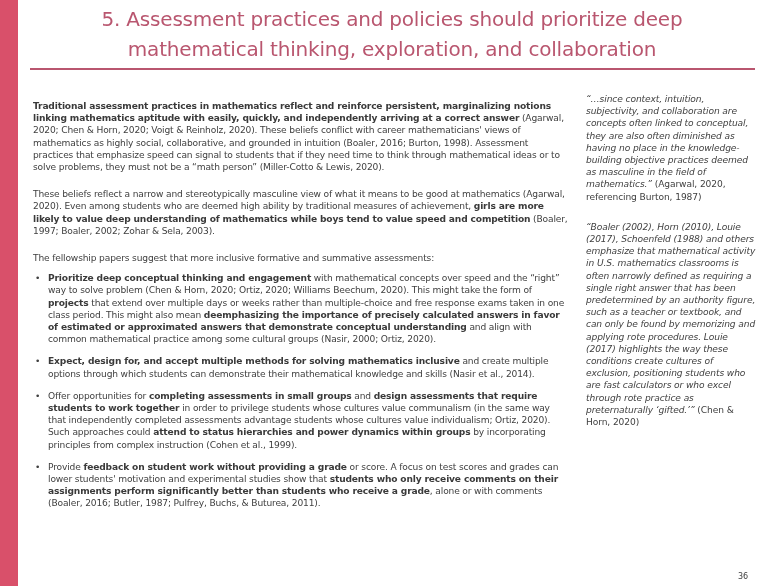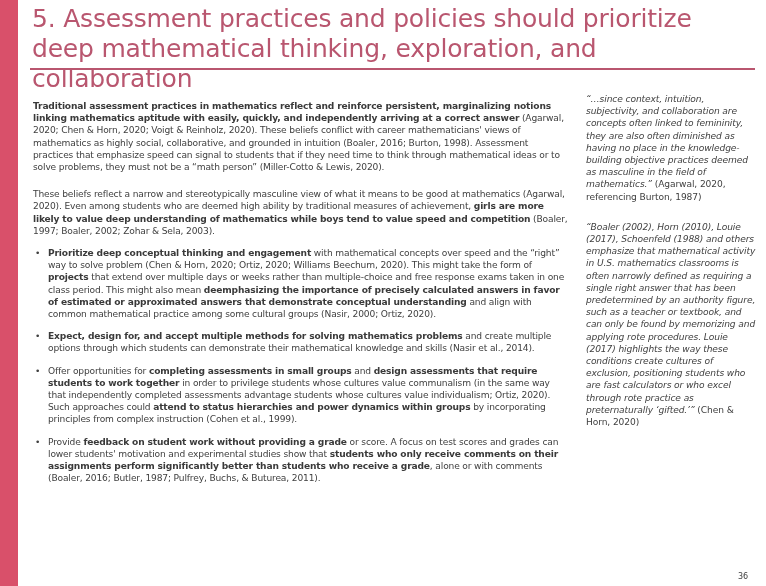--- a/index.html
+++ b/index.html
@@ -9,22 +9,23 @@
     font-family: "Liberation Sans", sans-serif;
     color: #404040;
   }
   .side-bar {
     position: absolute; left: 0; top: 0; width: 18px; height: 586px;
     background: #D9506A;
   }
   .title {
     position: absolute; left: 32px; top: 4px; width: 720px;
     font-family: "DejaVu Sans", sans-serif;
-    font-size: 25px; line-height: 30px; color: #B9566F;
+    font-size: 20px; line-height: 30px; color: #B9566F;
     letter-spacing: -0.2px;
+    text-align: center;
   }
   .title-rule {
     position: absolute; left: 30px; top: 68px; width: 725px; height: 2px;
     background: #B9566F;
   }
   .main {
     position: absolute; left: 33px; top: 85px; width: 535px;
     font-family: "DejaVu Sans", sans-serif;
     font-size: 9.1px; line-height: 12.2px; color: #404040;
     letter-spacing: -0.15px;
@@ -58,39 +59,40 @@
 <div class="side-bar"></div>
 
 <h1 class="title" style="margin:0;font-weight:normal;">5. Assessment practices and policies should prioritize deep mathematical thinking, exploration, and collaboration</h1>
 <div class="title-rule"></div>
 
 <div class="main">
   <p><b>Traditional assessment practices in mathematics reflect and reinforce persistent, marginalizing notions linking mathematics aptitude with easily, quickly, and independently arriving at a correct answer</b><span> (Agarwal, 2020; Chen &amp; Horn, 2020; Voigt &amp; Reinholz, 2020). These beliefs conflict with career mathematicians' views of mathematics as highly social, collaborative, and grounded in intuition (Boaler, 2016; Burton, 1998). Assessment practices that emphasize speed can signal to students that if they need time to think through mathematical ideas or to solve problems, they must not be a “math person” (Miller-Cotto &amp; Lewis, 2020).</span></p>
 
   <p><span>These beliefs reflect a narrow and stereotypically masculine view of what it means to be good at mathematics (Agarwal, 2020).  Even among students who are deemed high ability by traditional measures of achievement, </span><b>girls are more likely to value deep understanding of mathematics while boys tend to value speed and competition</b><span> (Boaler, 1997; Boaler, 2002; Zohar &amp; Sela, 2003).</span></p>
 
+  <p style="margin-bottom:8px;">The fellowship papers suggest that more inclusive formative and summative assessments:</p>
 
   <ul class="bullets">
     <li>
       <span class="dot">•</span>
       <b>Prioritize deep conceptual thinking and engagement</b><span> with mathematical concepts over speed and the “right” way to solve problem (Chen &amp; Horn, 2020; Ortiz, 2020; Williams Beechum, 2020). This might take the form of </span><b>projects</b><span> that extend over multiple days or weeks rather than multiple-choice and free response exams taken in one class period. This might also mean </span><b>deemphasizing the importance of precisely calculated answers in favor of estimated or approximated answers that demonstrate conceptual understanding</b><span> and align with common mathematical practice among some cultural groups (Nasir, 2000; Ortiz, 2020).</span>
     </li>
     <li>
       <span class="dot">•</span>
-      <b>Expect, design for, and accept multiple methods for solving mathematics problems</b><span> and create multiple options through which students can demonstrate their mathematical knowledge and skills (Nasir et al., 2014).</span>
+      <b>Expect, design for, and accept multiple methods for solving mathematics inclusive</b><span> and create multiple options through which students can demonstrate their mathematical knowledge and skills (Nasir et al., 2014).</span>
     </li>
     <li>
       <span class="dot">•</span>
       <span>Offer opportunities for </span><b>completing assessments in small groups</b><span> and </span><b>design assessments that require students to work together</b><span> in order to privilege students whose cultures value communalism (in the same way that independently completed assessments advantage students whose cultures value individualism; Ortiz, 2020). Such approaches could </span><b>attend to status hierarchies and power dynamics within groups</b><span> by incorporating principles from complex instruction (Cohen et al., 1999).</span>
     </li>
     <li>
       <span class="dot">•</span>
       <span>Provide </span><b>feedback on student work without providing a grade</b><span> or score. A focus on test scores and grades can lower students' motivation and experimental studies show that </span><b>students who only receive comments on their assignments perform significantly better than students who receive a grade</b><span>, alone or with comments (Boaler, 2016; Butler, 1987; Pulfrey, Buchs, &amp; Buturea, 2011).</span>
     </li>
   </ul>
 </div>
 
 <div class="sidebar-quotes">
-  <p class="quote"><i>“…since context, intuition, subjectivity, and collaboration are concepts often linked to femininity, they are also often diminished as having no place in the knowledge-building objective practices deemed as masculine in the field of mathematics.”</i><span> (Agarwal, 2020, referencing Burton, 1987)</span></p>
+  <p class="quote"><i>“…since context, intuition, subjectivity, and collaboration are concepts often linked to conceptual, they are also often diminished as having no place in the knowledge-building objective practices deemed as masculine in the field of mathematics.”</i><span> (Agarwal, 2020, referencing Burton, 1987)</span></p>
   <p class="quote"><i>“Boaler (2002), Horn (2010), Louie (2017), Schoenfeld (1988) and others emphasize that mathematical activity in U.S. mathematics classrooms is often narrowly defined as requiring a single right answer that has been predetermined by an authority figure, such as a teacher or textbook, and can only be found by memorizing and applying rote procedures. Louie (2017) highlights the way these conditions create cultures of exclusion, positioning students who are fast calculators or who excel through rote practice as preternaturally ‘gifted.’”</i><span> (Chen &amp; Horn, 2020)</span></p>
 </div>
 
 <div class="page-number">36</div>
 
 </body></html>

